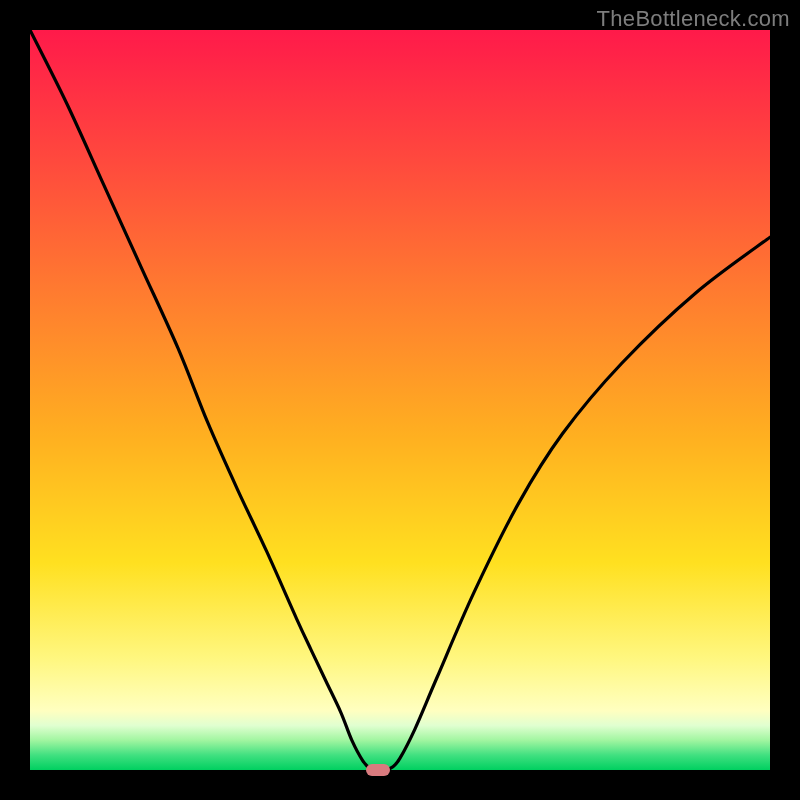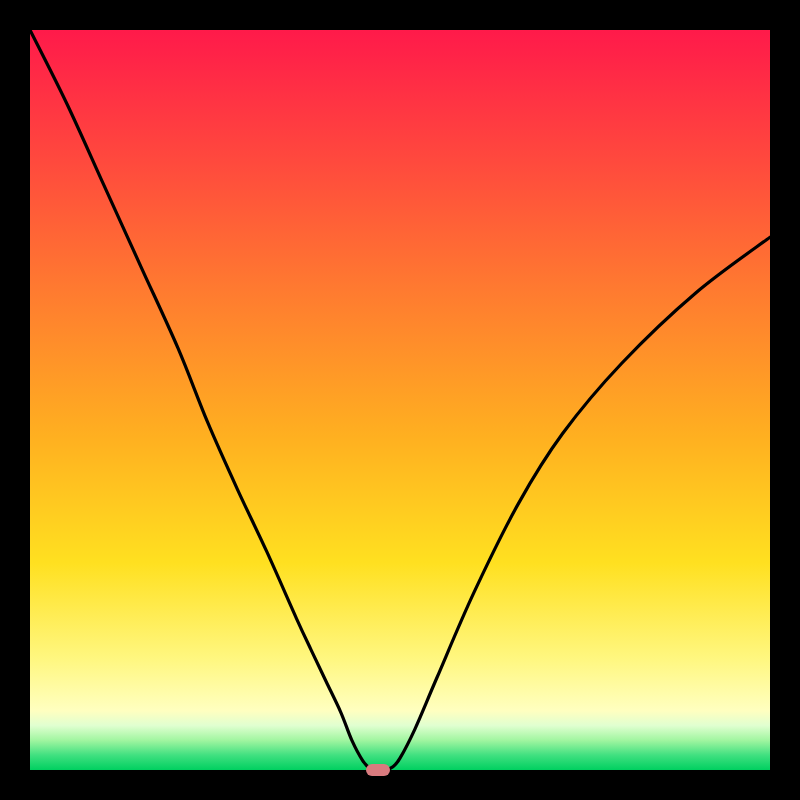--- a/index.html
+++ b/index.html
@@ -71,13 +71,14 @@
 </head>
 <body>
 
 <div class="frame">
   <div class="plot-area">
     <svg class="curve" viewBox="0 0 740 740" preserveAspectRatio="none">
       <path id="curve-path" fill="none" stroke="#000" stroke-width="3.2" stroke-linejoin="round" stroke-linecap="round" d="M 0.00 0.00 C 6.17 12.33, 24.67 48.10, 37.00 74.00 C 49.33 99.90, 61.67 128.27, 74.00 155.40 C 86.33 182.53, 98.67 209.67, 111.00 236.80 C 123.33 263.93, 136.90 292.30, 148.00 318.20 C 159.10 344.10, 167.73 368.77, 177.60 392.20 C 187.47 415.63, 197.33 437.22, 207.20 458.80 C 217.07 480.38, 226.93 500.12, 236.80 521.70 C 246.67 543.28, 259.00 571.90, 266.40 588.30 C 273.80 604.70, 276.27 609.64, 281.20 620.12 C 286.13 630.60, 291.07 640.84, 296.00 651.20 C 300.93 661.56, 306.48 672.41, 310.80 682.28 C 315.12 692.15, 318.20 702.26, 321.90 710.40 C 325.60 718.54, 329.92 726.43, 333.00 731.12 C 336.08 735.81, 337.93 737.04, 340.40 738.52 C 342.87 740.00, 345.33 739.75, 347.80 740.00 C 350.27 740.25, 352.73 740.49, 355.20 740.00 C 357.67 739.51, 360.13 739.01, 362.60 737.04 C 365.07 735.07, 366.30 734.45, 370.00 728.16 C 373.70 721.87, 378.63 712.74, 384.80 699.30 C 390.97 685.86, 397.13 670.32, 407.00 647.50 C 416.87 624.68, 430.43 591.38, 444.00 562.40 C 457.57 533.42, 473.60 500.12, 488.40 473.60 C 503.20 447.08, 515.53 426.73, 532.80 403.30 C 550.07 379.87, 569.80 356.43, 592.00 333.00 C 614.20 309.57, 641.33 283.67, 666.00 262.70 C 690.67 241.73, 727.67 216.45, 740.00 207.20"></path>
     </svg>
     <div id="marker" class="marker" style="left: 347.8px; top: 740px; background: rgb(217, 123, 127);"></div>
   </div>
+  <div class="watermark">TheBottleneck.com</div>
 </div>
 
 </body></html>

